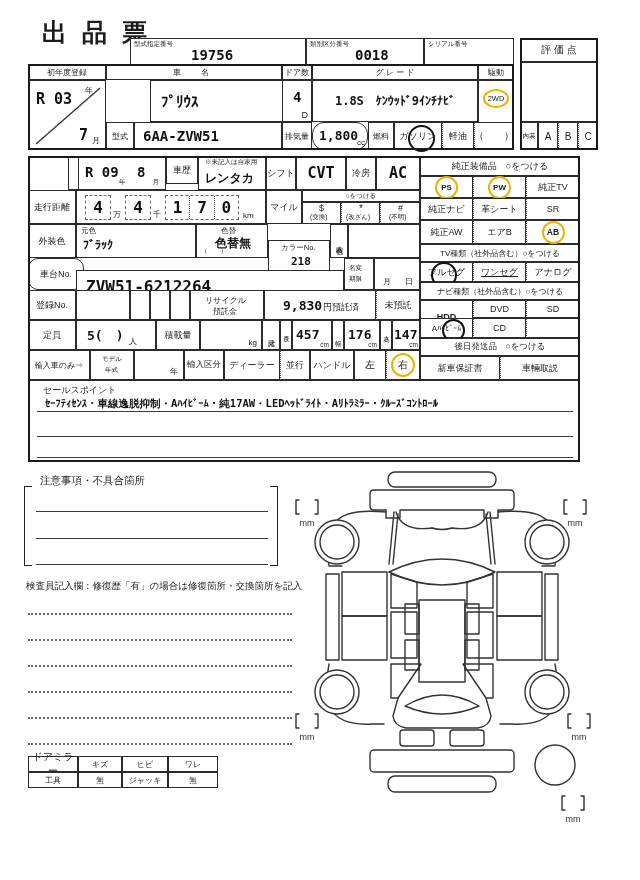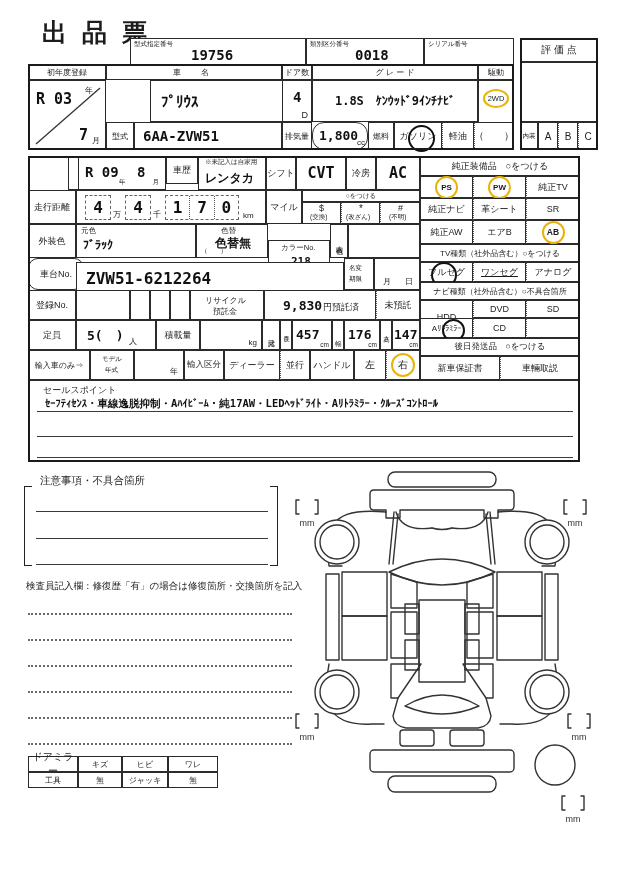--- a/index.html
+++ b/index.html
@@ -156,21 +156,21 @@
     <span class="abs tiny" style="left:4px;bottom:1px;">（　　）</span>
   </div>
   <div class="c" style="left:268px;top:216px;width:62px;height:34px;margin-top:24px;">
     <span class="abs tiny" style="left:12px;top:2px;font-size:7.5px;">カラーNo.</span>
     <span class="abs val" style="left:22px;top:14px;font-size:11px;">218</span>
   </div>
   <div class="c cen vert tiny" style="left:330px;top:224px;width:18px;height:34px;font-size:7px;">内装色</div>
   <div class="c" style="left:348px;top:224px;width:72px;height:34px;"></div>
 
   <div class="c cen lbl" style="left:28px;top:258px;width:56px;height:32px;font-size:9px;border-radius:10px;">車台No.</div>
-  <div class="c" style="left:76px;top:262px;width:268px;height:32px;">
+  <div class="c" style="left:76px;top:270px;width:268px;height:32px;">
     <span class="abs val" style="left:9px;top:6px;font-size:16px;">ZVW51-6212264</span>
   </div>
   <div class="c" style="left:344px;top:258px;width:30px;height:32px;">
     <span class="abs tiny" style="left:4px;top:5px;">名変</span>
     <span class="abs tiny" style="left:4px;top:16px;">期限</span>
   </div>
   <div class="c" style="left:374px;top:258px;width:46px;height:32px;">
     <span class="abs lbl" style="left:8px;bottom:2px;">月</span>
     <span class="abs lbl" style="right:6px;bottom:2px;">日</span>
   </div>
@@ -249,26 +249,26 @@
   <div class="c cen dl" style="left:526px;top:220px;width:54px;height:24px;">
     <span class="circ" style="width:19px;height:19px;font-size:8.5px;font-weight:bold;">AB</span>
   </div>
   <div class="c cen" style="left:420px;top:244px;width:160px;height:18px;font-size:8px;">TV種類（社外品含む）○をつける</div>
   <div class="c cen" style="left:420px;top:262px;width:53px;height:20px;font-size:9px;">
     <span>フルセグ</span>
     <span class="circ-ov" style="left:10px;top:-1px;width:22px;height:22px;"></span>
   </div>
   <div class="c cen dl" style="left:473px;top:262px;width:53px;height:20px;font-size:9px;text-decoration:underline;">ワンセグ</div>
   <div class="c cen dl" style="left:526px;top:262px;width:54px;height:20px;font-size:9px;">アナログ</div>
-  <div class="c cen" style="left:420px;top:282px;width:160px;height:18px;font-size:8px;">ナビ種類（社外品含む）○不具合箇所</div>
-  <div class="c cen" style="left:420px;top:300px;width:53px;height:34px;font-size:9px;">HDD</div>
+  <div class="c cen" style="left:420px;top:282px;width:160px;height:18px;font-size:8px;">ナビ種類（社外品含む）○をつける</div>
+  <div class="c cen" style="left:420px;top:300px;width:53px;height:34px;font-size:9px;font-weight:bold;">HDD</div>
   <div class="c cen dl" style="left:473px;top:300px;width:53px;height:18px;font-size:9px;">DVD</div>
   <div class="c cen dl" style="left:526px;top:300px;width:54px;height:18px;font-size:9px;">SD</div>
   <div class="c cen" style="left:420px;top:318px;width:53px;height:20px;font-size:8px;">
-    <span>Aﾘﾄﾗﾐﾗｰ</span>
+    <span>Aﾊｲﾋﾞｰﾑ</span>
     <span class="circ-ov" style="left:21px;top:0px;width:19px;height:19px;"></span>
   </div>
   <div class="c cen dl" style="left:473px;top:318px;width:53px;height:20px;font-size:9px;">CD</div>
   <div class="c dl" style="left:526px;top:318px;width:54px;height:20px;"></div>
   <div class="c cen" style="left:420px;top:338px;width:160px;height:18px;font-size:8.5px;">後日発送品　○をつける</div>
   <div class="c cen" style="left:420px;top:356px;width:80px;height:24px;font-size:9px;">新車保証書</div>
   <div class="c cen dl" style="left:500px;top:356px;width:80px;height:24px;font-size:9px;">車輛取説</div>
 
   <div class="c" style="left:28px;top:380px;width:552px;height:82px;">
     <span class="abs" style="left:14px;top:3px;font-size:9px;">セールスポイント</span>

